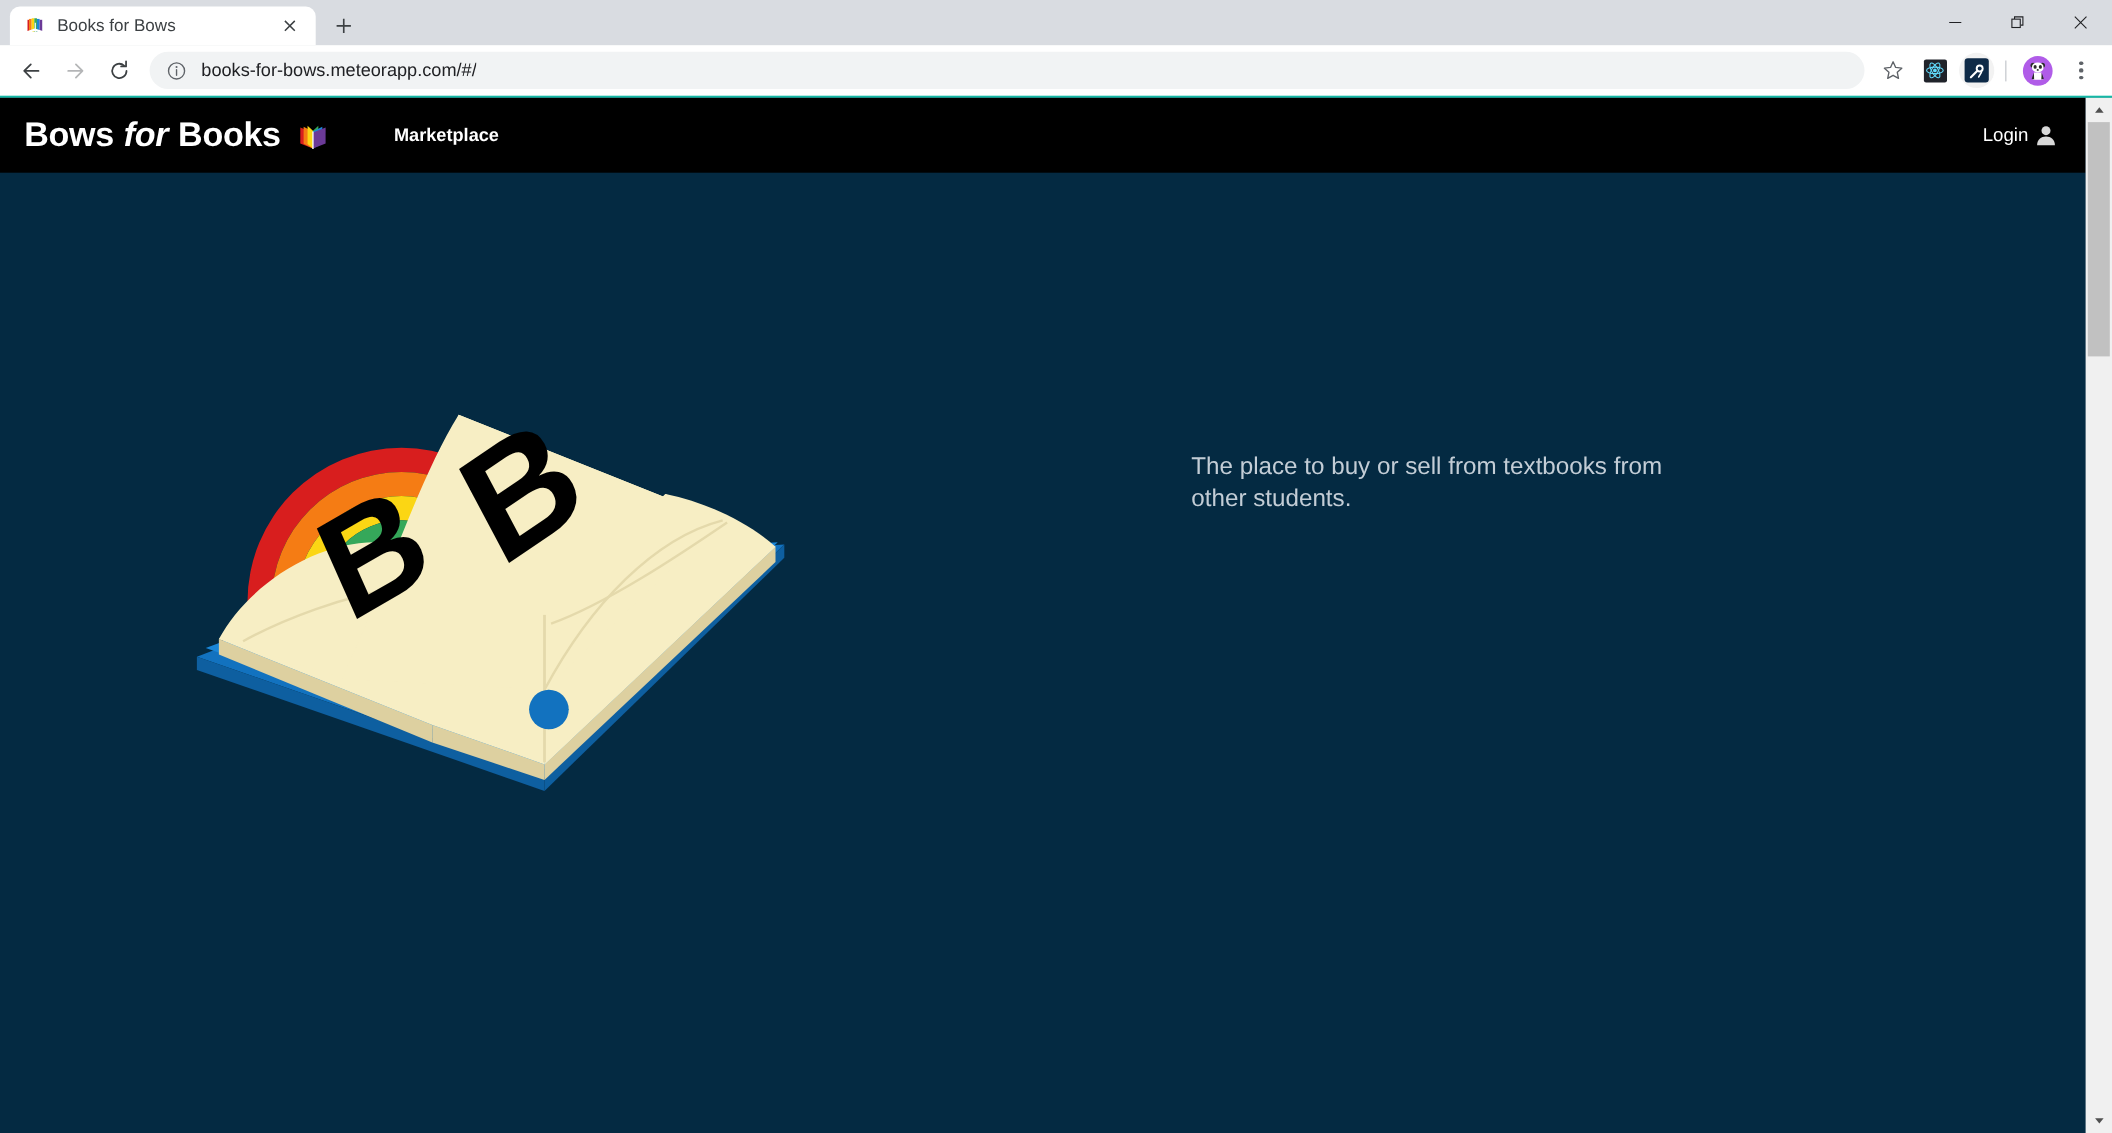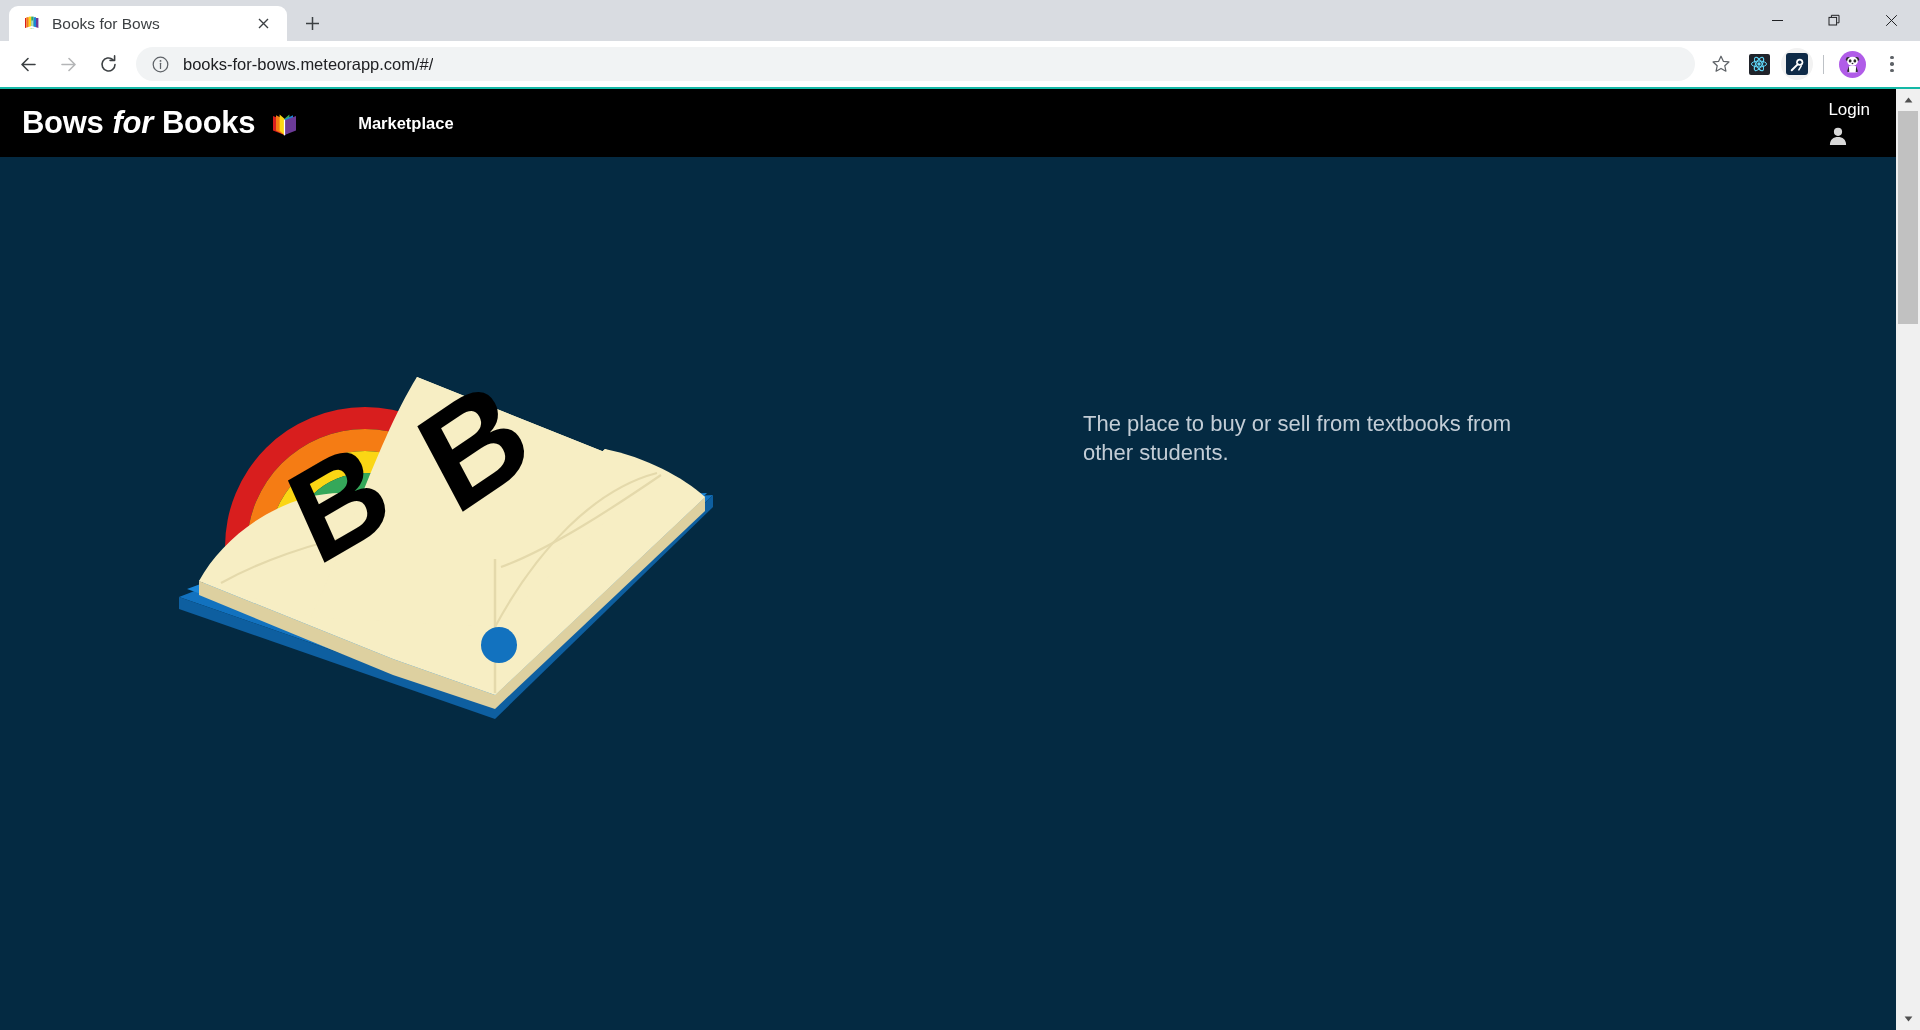--- a/index.html
+++ b/index.html
@@ -127,21 +127,21 @@
     font-size: 31px; color: #ffffff; font-weight: bold;
     letter-spacing: -0.3px; white-space: nowrap;
   }
   .brand-text .it { font-style: italic; font-weight: bold; }
   .brand-book { width: 27px; height: 27px; flex: 0 0 27px; }
 
   .nav-links { display: flex; align-items: flex-end; margin-left: 60px; }
   .nav-link {
     font-size: 16.5px; color: #ffffff; font-weight: bold; white-space: nowrap;
   }
-  .nav-right { margin-left: auto; display: flex; align-items: flex-start; gap: 6px; flex-direction: column; }
+  .nav-right { margin-left: auto; display: flex; align-items: flex-end; gap: 6px; }
   .login-label { font-size: 17px; color: #ffffff; white-space: nowrap; }
   .login-icon { width: 20px; height: 20px; flex: 0 0 20px; }
 
   
   .hero {
     flex: 1 1 auto; display: flex; align-items: flex-start;
     padding-top: 170px; min-height: 0;
   }
   .hero-art { width: 860px; flex: 0 0 860px; display: flex; justify-content: center; padding-left: 30px; }
   .hero-art svg { width: 560px; height: 400px; }

